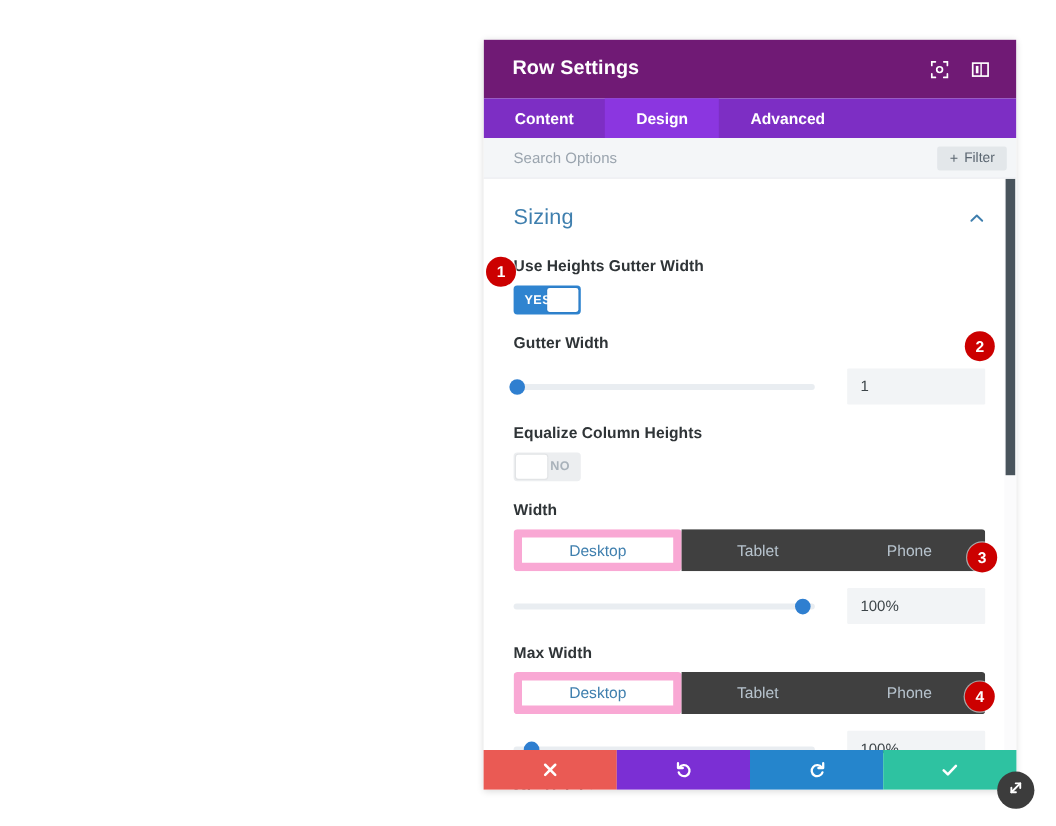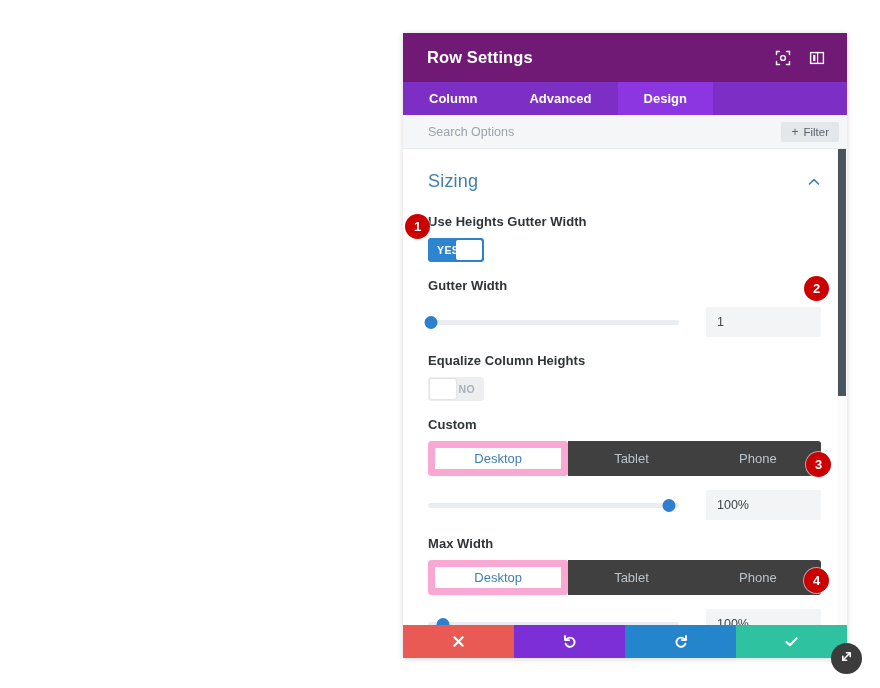--- a/index.html
+++ b/index.html
@@ -304,23 +304,23 @@
           <svg width="16" height="16" viewBox="0 0 16 16">
             <rect x="1.6" y="2.6" width="12.8" height="10.8" fill="none" stroke="#ffffff" stroke-width="1.4"></rect>
             <rect x="4.2" y="4.9" width="2.2" height="6.2" fill="#ffffff"></rect>
             <line x1="8.6" y1="2.6" x2="8.6" y2="13.4" stroke="#ffffff" stroke-width="1.2"></line>
           </svg>
         </div>
       </div>
     </div>
 
     <div class="tabs">
-      <div class="tab">Column</div>
+      <div class="tab">Content</div>
+      <div class="tab active">Design</div>
       <div class="tab">Advanced</div>
-      <div class="tab active">Design</div>
     </div>
 
     <div class="searchbar">
       <input class="search-input" type="text" placeholder="Search Options" style="">
       <div class="filter-btn">
         <span class="filter-plus">+</span>
         <span>Filter</span>
       </div>
     </div>
 
@@ -357,21 +357,21 @@
 
         <div class="field">
           <div class="field-label">Equalize Column Heights</div>
           <div class="toggle off">
             <span class="tg-label">NO</span>
             <span class="tg-knob"></span>
           </div>
         </div>
 
         <div class="field">
-          <div class="field-label">Custom</div>
+          <div class="field-label">Width</div>
           <div class="device-tabs">
             <div class="dev-tab active">Desktop</div>
             <div class="dev-tab">Tablet</div>
             <div class="dev-tab">Phone</div>
           </div>
           <div class="slider-row">
             <div class="slider">
               <div class="slider-track"></div>
               <div class="slider-knob" id="knob-width" style="left: 96%;"></div>
             </div>

